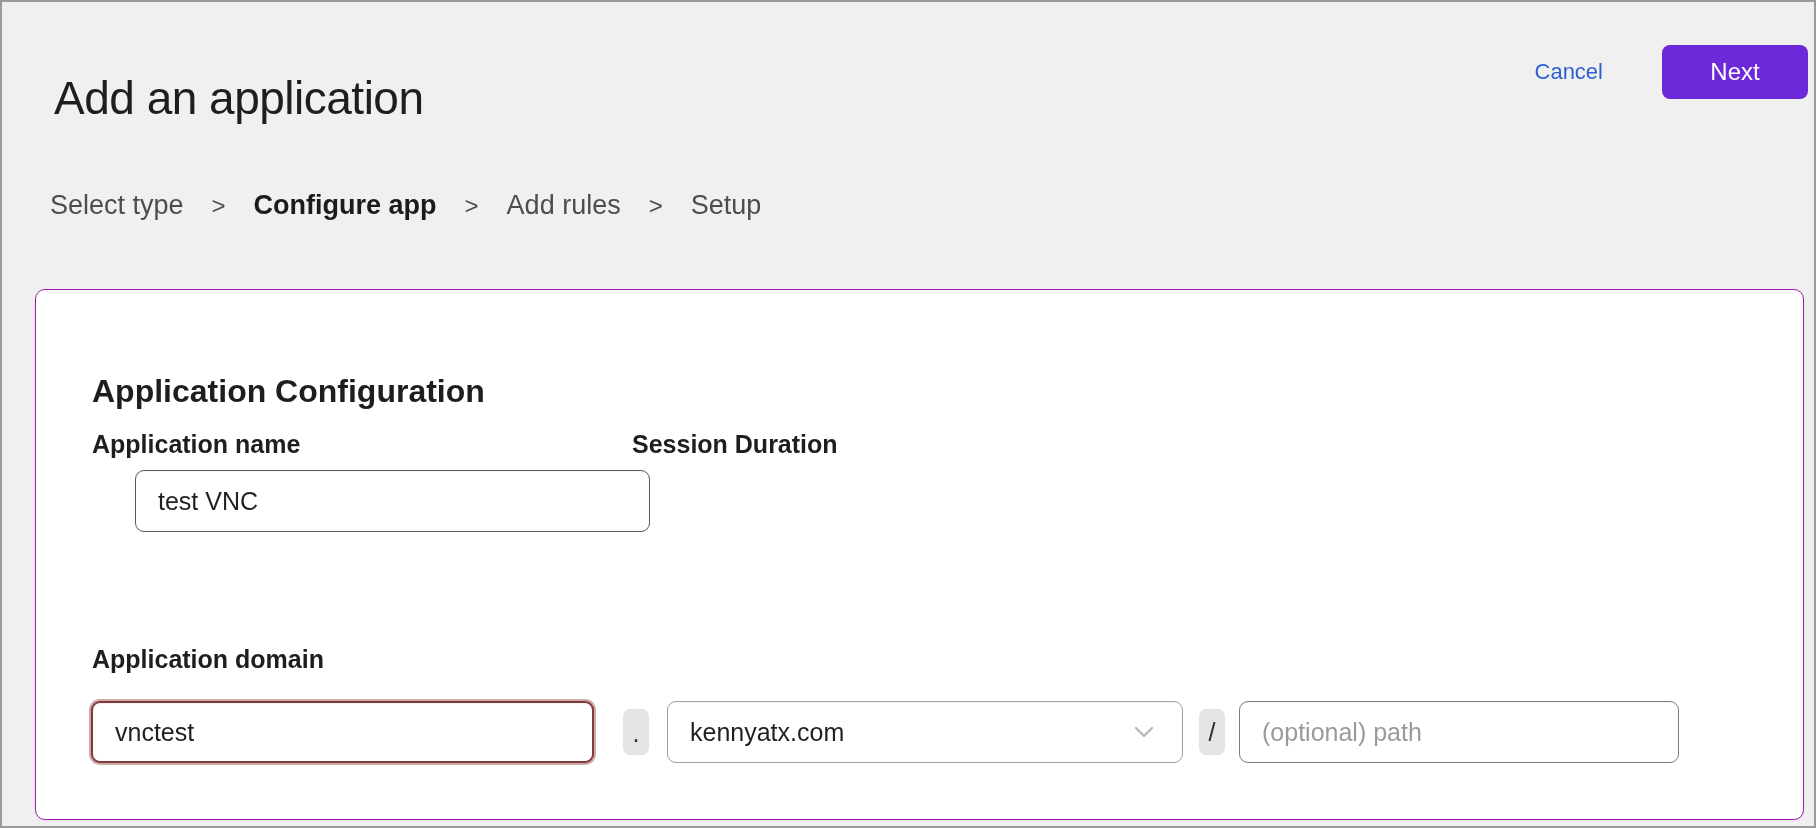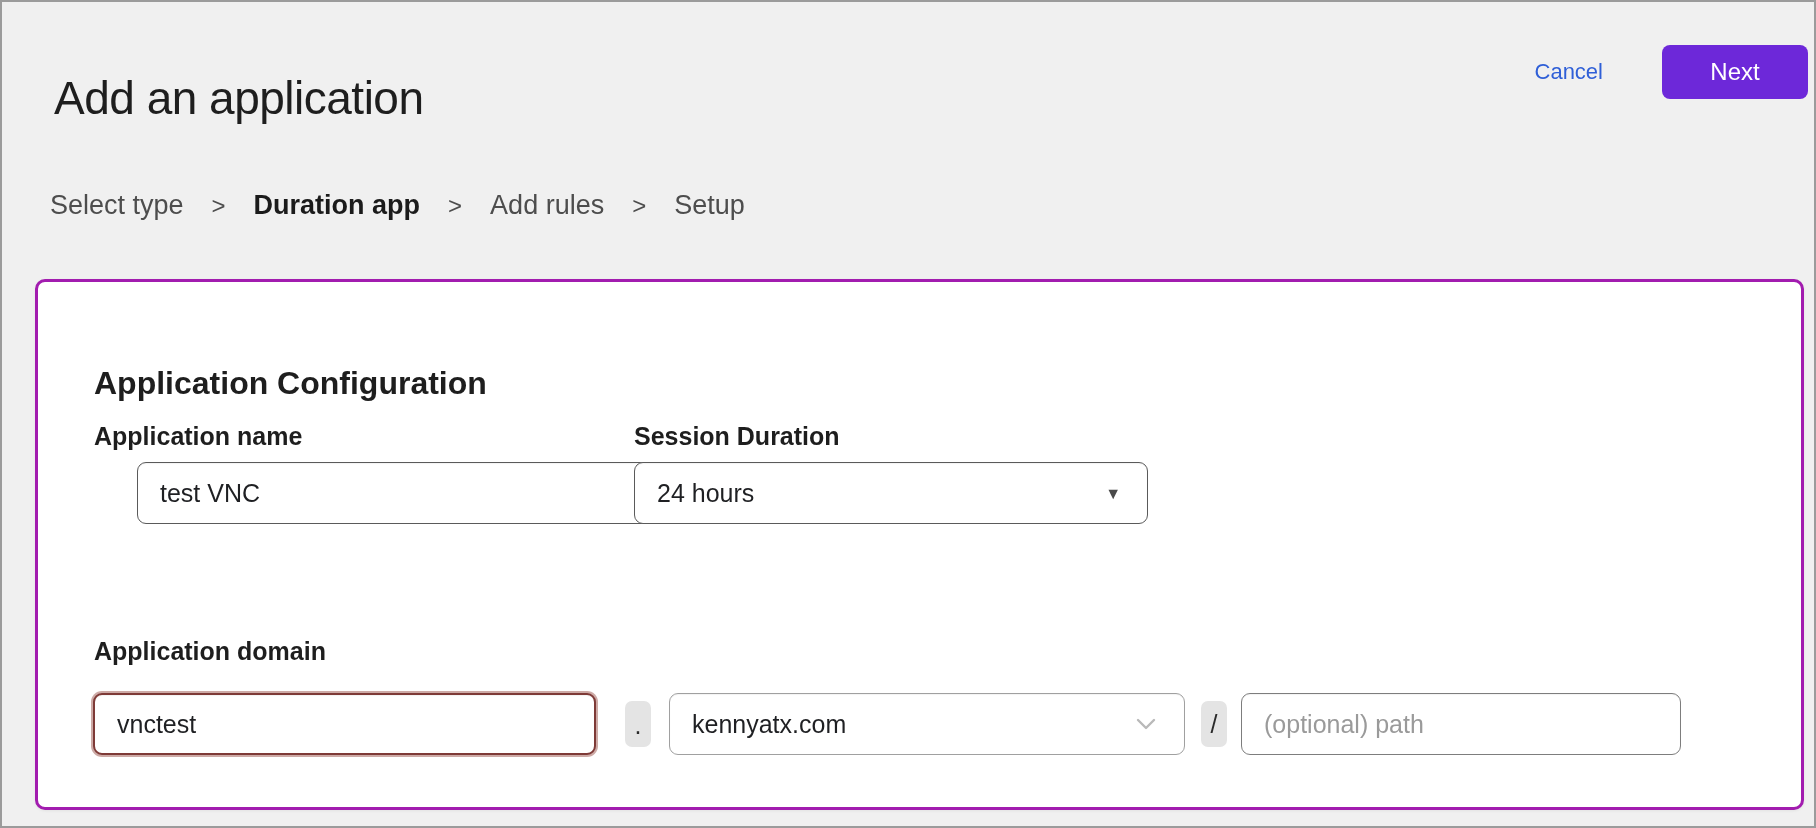--- a/index.html
+++ b/index.html
@@ -68,26 +68,26 @@
     color: #4d4d4d;
   }
   .breadcrumb .step { cursor: pointer; }
   .breadcrumb .step.active { font-weight: 700; color: #1b1b1b; }
   .breadcrumb .sep { font-size: 24px; color: #4d4d4d; }
 
   
   .card {
     position: absolute;
     left: 33px;
-    top: 277px;
+    top: 287px;
     width: 1769px;
     height: 531px;
     box-sizing: border-box;
     background: #ffffff;
-    border: 3px solid #a21caf;
+    border: 1px solid #a21caf;
     border-radius: 10px;
     box-shadow: 0 1px 3px rgba(0,0,0,0.06);
   }
   .section-title {
     position: absolute;
     left: 56px;
     top: 56px;
     font-size: 32px;
     font-weight: 700;
     color: #1e1e1e;
@@ -175,39 +175,35 @@
 
 <div class="page">
 
   <h1 class="page-title">Add an application</h1>
   <button class="cancel-link">Cancel</button>
   <button class="next-btn">Next</button>
 
   <nav class="breadcrumb">
     <span class="step">Select type</span>
     <span class="sep">&gt;</span>
-    <span class="step active">Duration app</span>
+    <span class="step active">Configure app</span>
     <span class="sep">&gt;</span>
     <span class="step">Add rules</span>
     <span class="sep">&gt;</span>
     <span class="step">Setup</span>
   </nav>
 
   <section class="card">
 
     <h2 class="section-title">Application Configuration</h2>
 
     <label class="field-label" style="left:56px; top:140px;">Application name</label>
     <input class="text-input" style="left: 55px; top: 180px; width: 515px; margin-left: 44px;" type="text" value="test VNC">
 
     <label class="field-label" style="left:596px; top:140px;">Session Duration</label>
-    <div class="select-box session-select">
-      <span>24 hours</span>
-      <span class="caret-icon">▼</span>
-    </div>
 
     <label class="field-label" style="left:56px; top:355px;">Application domain</label>
 
     <input class="text-input subdomain-input" type="text" value="vnctest" style="">
 
     <div class="sep-box dot-box">
       <span>.</span>
     </div>
 
     <div class="select-box domain-select">

